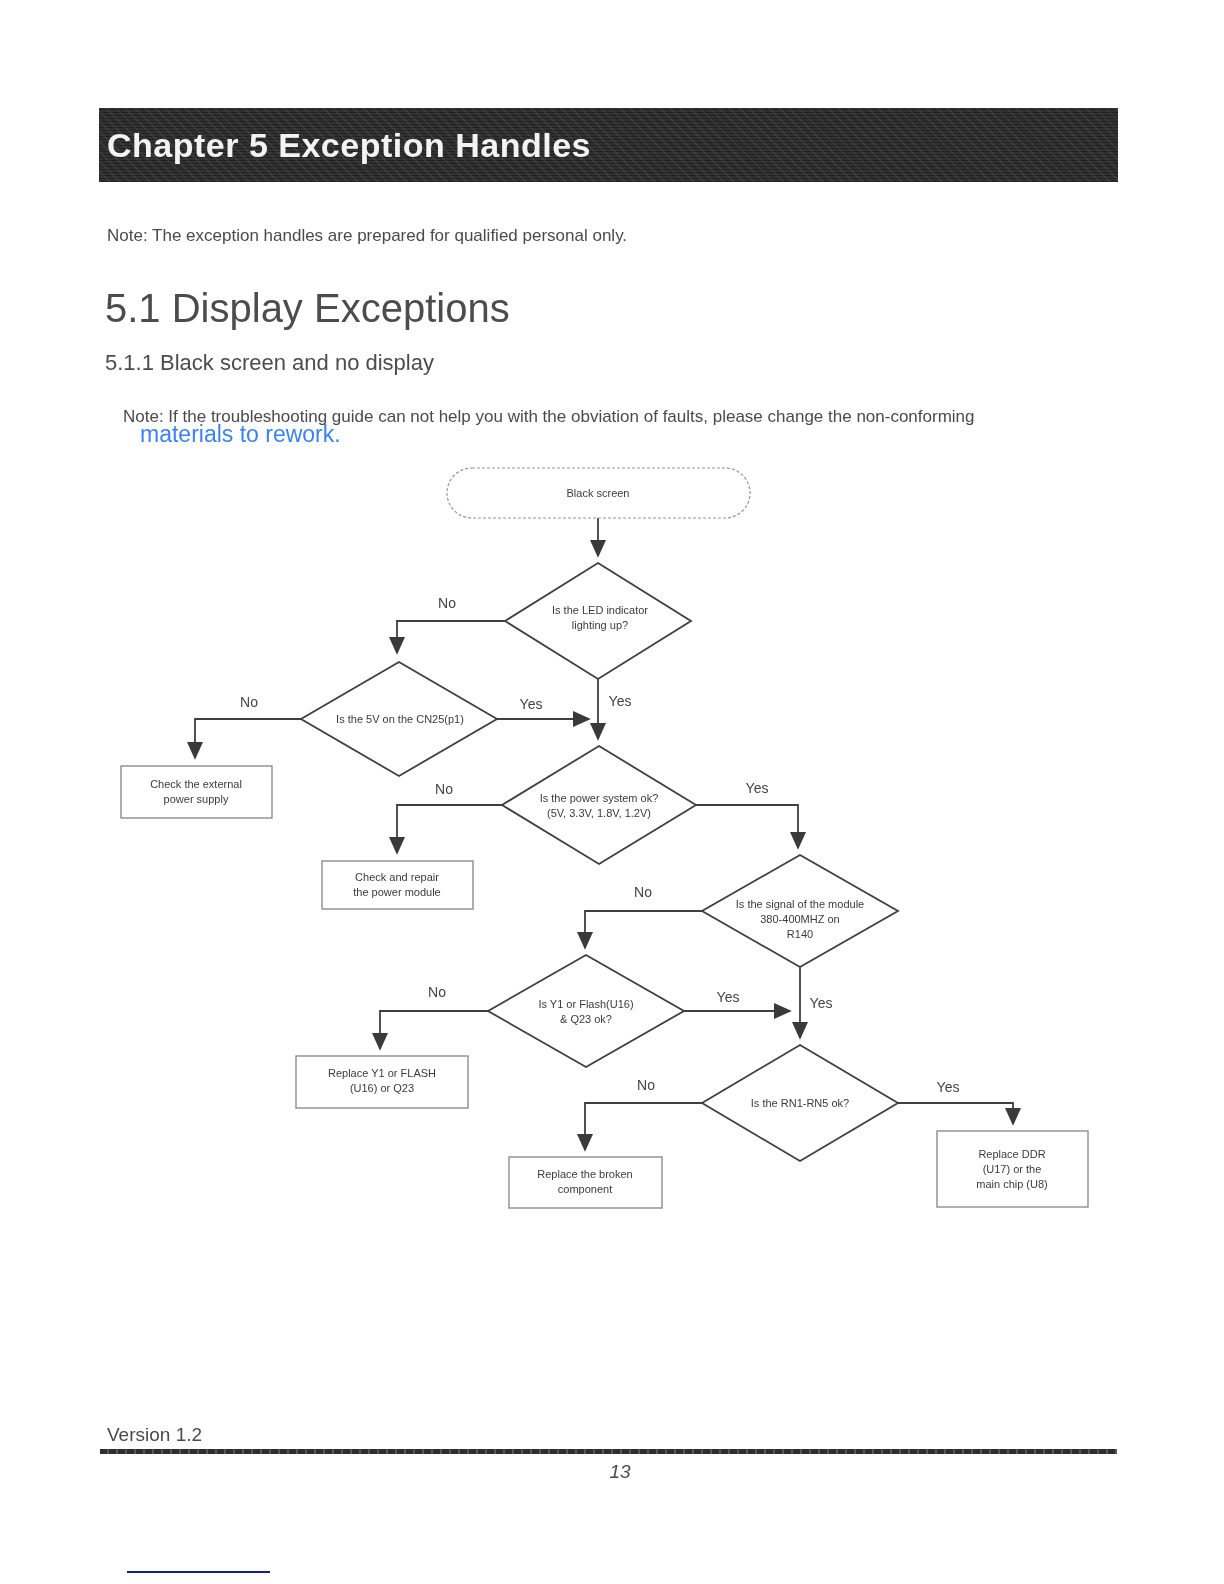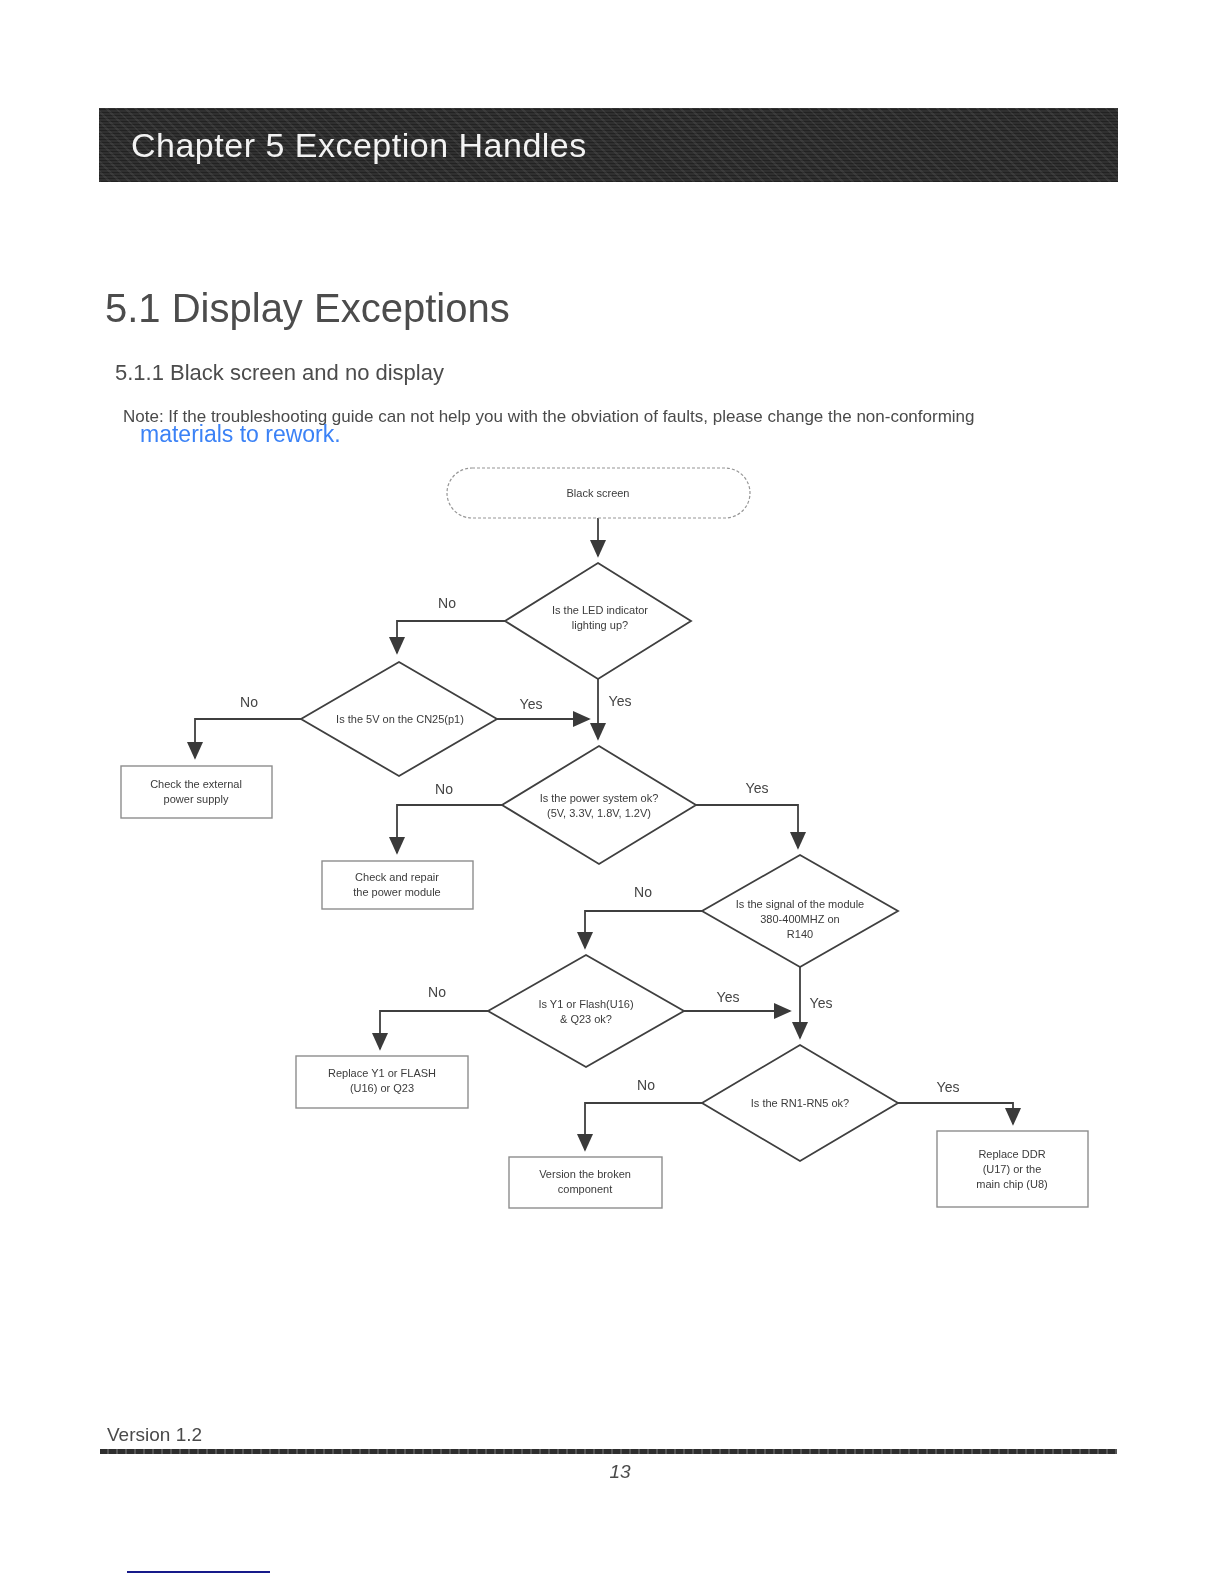--- a/index.html
+++ b/index.html
@@ -10,26 +10,26 @@
   
   .chapter-bar{
     position:absolute; left:99px; top:108px; width:1019px; height:74px;
     background-color:var(--header-bg,#303030);
     background-image:
       repeating-linear-gradient(45deg, rgba(255,255,255,0.06) 0 2px, transparent 2px 7px),
       repeating-linear-gradient(0deg, rgba(0,0,0,0.30) 0 1px, transparent 1px 3px);
     display:flex; align-items:center;
   }
   .chapter-title{
-    color:#f3f3f3; font-size:34px; padding-left:32px; letter-spacing:0.5px;
-    font-weight:400; white-space:nowrap;
+    color:#f3f3f3; font-size:34px; padding-left:8px; letter-spacing:0.5px;
+    font-weight:700; white-space:nowrap;
   }
   .intro-note{position:absolute; left:107px; top:226px; font-size:17px; color:#4a4a4a; margin:0;}
   .sec-heading{position:absolute; left:105px; top:286px; font-size:40px; font-weight:400; color:#4c4c4c; margin:0;}
-  .subsec-heading{position:absolute; left:105px; top:350px; font-size:22px; font-weight:400; color:#4c4c4c; margin:10px;}
+  .subsec-heading{position:absolute; left:105px; top:350px; font-size:22px; font-weight:400; color:#4c4c4c; margin:0;}
   .note-l1{position:absolute; left:107px; top:391px; font-size:17px; color:#4a4a4a; margin:16px;}
   .note-l2{position:absolute; left:140px; top:421px; font-size:23px; color:#3b82f6; margin:0;}
 
   
   .fc-svg{position:absolute; left:0; top:0; pointer-events:none;}
   .fc-label{
     position:absolute; transform:translateX(-50%); text-align:center;
     font-size:11px; line-height:15px; color:#3b3b3b; white-space:nowrap;
   }
   .edge-label{
@@ -49,20 +49,21 @@
 </style>
 </head>
 <body>
 
 <div class="page">
 
   <div class="chapter-bar">
     <span class="chapter-title">Chapter 5 Exception Handles</span>
   </div>
 
+  <p class="intro-note">Note: The exception handles are prepared for qualified personal only.</p>
   <h1 class="sec-heading">5.1 Display Exceptions</h1>
   <h2 class="subsec-heading">5.1.1 Black screen and no display</h2>
   <p class="note-l1">Note: If the troubleshooting guide can not help you with the obviation of faults, please change the non-conforming</p>
   <p class="note-l2">materials to rework.</p>
 
   <svg class="fc-svg" width="1224" height="1584" viewBox="0 0 1224 1584">
     <defs>
       <marker id="arrow" markerWidth="12" markerHeight="10" refX="9" refY="4.5" orient="auto">
         <path d="M0,0 L10,4.5 L0,9 z" fill="#3a3a3a"></path>
       </marker>
@@ -130,21 +131,21 @@
     <div>&amp; Q23 ok?</div>
   </div>
   <div class="fc-label" style="left:382px; top:1066px;">
     <div>Replace Y1 or FLASH</div>
     <div>(U16) or Q23</div>
   </div>
   <div class="fc-label" style="left:800px; top:1096px;">
     <div>Is the RN1-RN5 ok?</div>
   </div>
   <div class="fc-label" style="left:585px; top:1167px;">
-    <div>Version the broken</div>
+    <div>Replace the broken</div>
     <div>component</div>
   </div>
   <div class="fc-label" style="left:1012px; top:1147px;">
     <div>Replace DDR</div>
     <div>(U17) or the</div>
     <div>main chip (U8)</div>
   </div>
 
   <div class="edge-label" style="left:447px; top:595px;">No</div>
   <div class="edge-label" style="left:249px; top:694px;">No</div>

